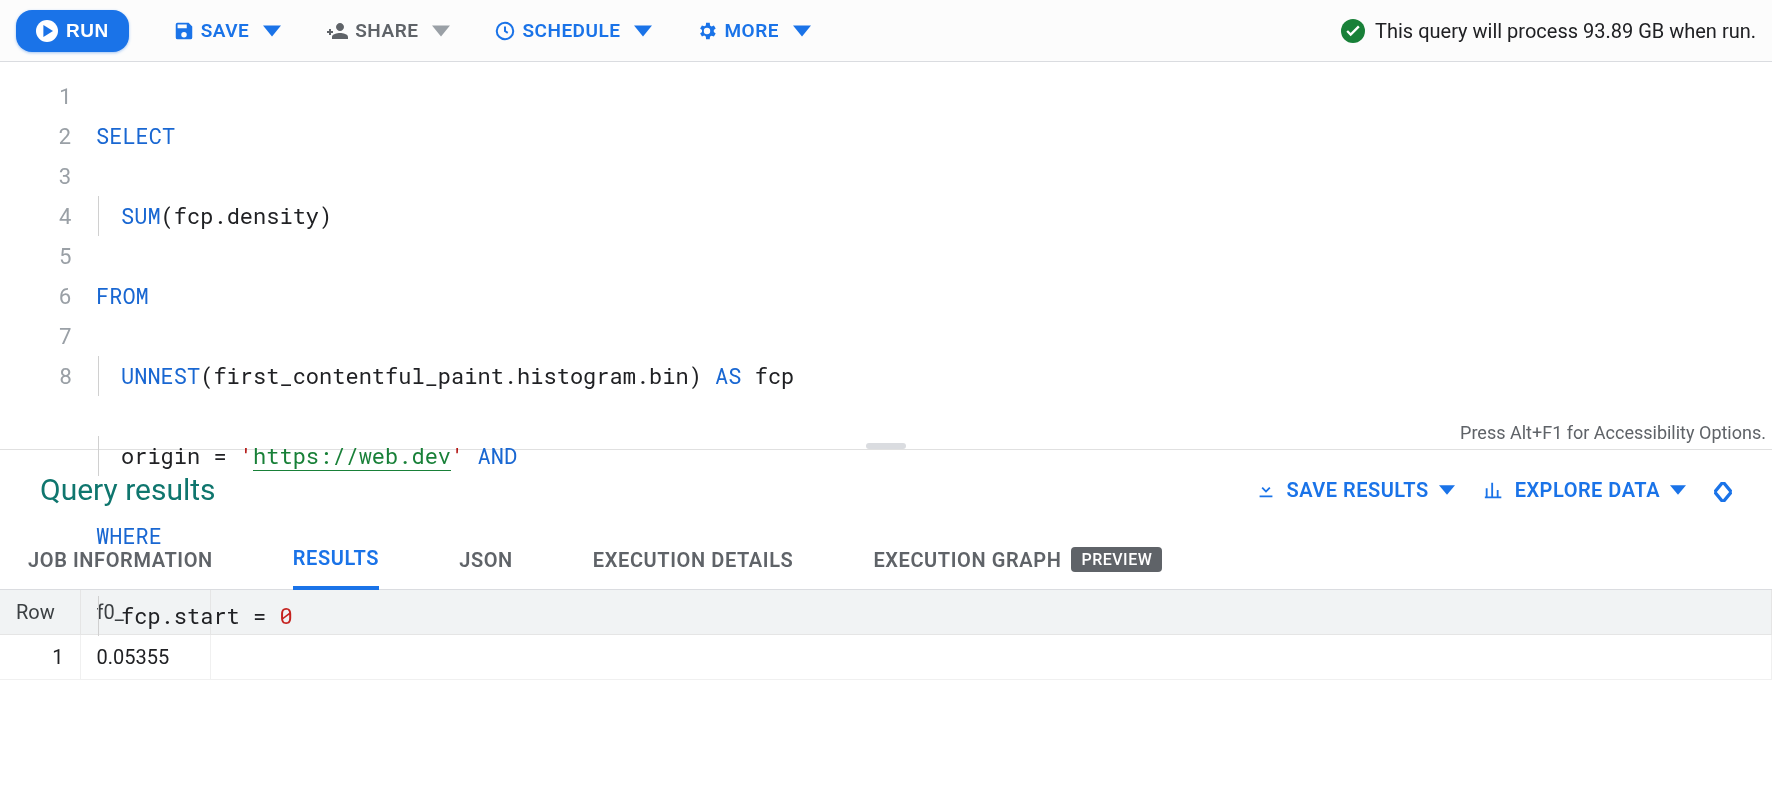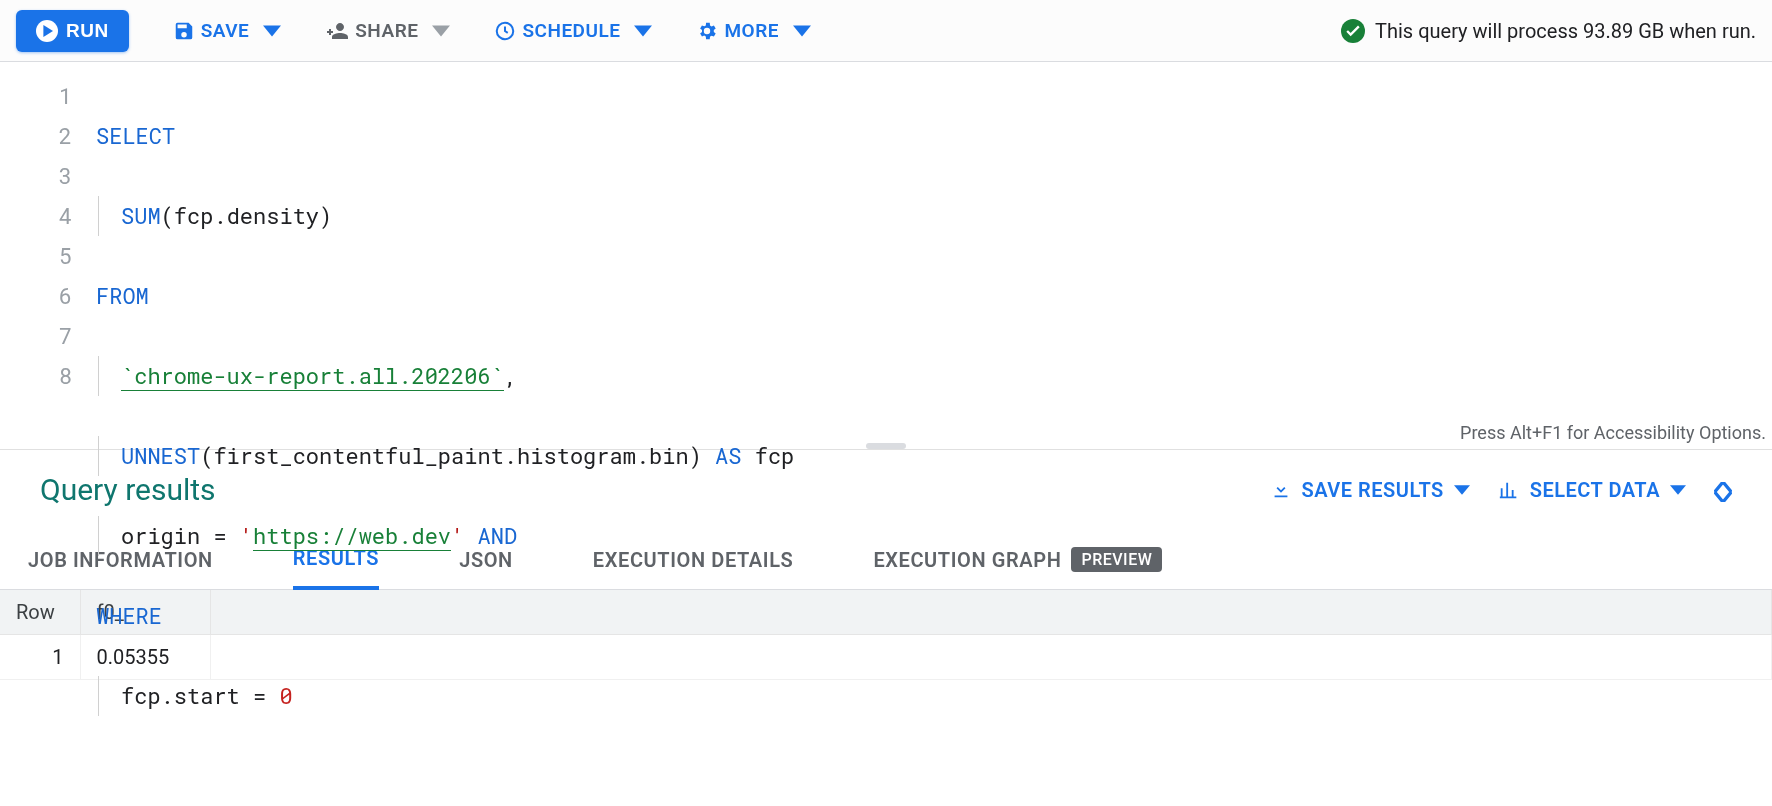--- a/index.html
+++ b/index.html
@@ -18,21 +18,21 @@
     align-items: center;
     padding: 8px 16px;
     border-bottom: 1px solid #dadce0;
     background: #fcfcfc;
     height: 62px;
   }
   .btn-run {
     background: #1a73e8;
     color: #fff;
     border: none;
-    border-radius: 6px;
+    border-radius: 16px;
     padding: 10px 20px;
     font-size: 19px;
     font-weight: 600;
     letter-spacing: 0.5px;
     display: flex;
     align-items: center;
     gap: 8px;
     cursor: pointer;
     box-shadow: 0 1px 3px rgba(26,115,232,0.4);
   }
@@ -305,21 +305,20 @@
     <div>4</div>
     <div>5</div>
     <div>6</div>
     <div>7</div>
     <div>8</div>
   </div>
   <div class="code">
 <div><span class="kw">SELECT</span></div>
 <div><span class="ind"><span class="fn">SUM</span><span class="id">(fcp</span><span class="id">.</span><span class="id">density</span><span class="id">)</span></span></div>
 <div><span class="kw">FROM</span></div>
-<div><span class="ind"><span class="tbl">`chrome-ux-report.all.202206`</span><span class="id">,</span></span></div>
 <div><span class="ind"><span class="fn">UNNEST</span><span class="id">(first_contentful_paint.histogram.bin)</span> <span class="kw">AS</span><span class="id"> fcp</span></span></div>
 <div><span class="ind"><span class="id">origin </span><span class="id">= </span><span class="str">'</span><span class="strlink">https://web.dev</span><span class="str">'</span><span class="kw"> AND</span></span></div>
 <div><span class="kw">WHERE</span></div>
 <div><span class="ind"><span class="id">fcp.start </span><span class="id">= </span><span class="num">0</span></span></div>
   </div>
   <div class="hint">Press Alt+F1 for Accessibility Options.</div>
   <div class="drag-handle"></div>
 </div>
 
 <div class="results-header">
@@ -331,21 +330,21 @@
         </svg>
       <span>SAVE RESULTS</span>
       <svg width="16" height="16" viewBox="0 0 10 6">
           <polygon points="0,0 10,0 5,6" fill="#1a73e8"></polygon>
         </svg>
     </div>
     <div class="res-link">
       <svg width="22" height="22" viewBox="0 0 24 24" fill="none" stroke="#1a73e8" stroke-width="2">
           <path d="M4 20V10M10 20V4M16 20v-8M20 20H2"></path>
         </svg>
-      <span>SELECT DATA</span>
+      <span>EXPLORE DATA</span>
       <svg width="16" height="16" viewBox="0 0 10 6">
           <polygon points="0,0 10,0 5,6" fill="#1a73e8"></polygon>
         </svg>
     </div>
     <div class="expand-col">
       <svg width="18" height="10" viewBox="0 0 10 6">
           <polyline points="0,6 5,0 10,6" fill="none" stroke="#1a73e8" stroke-width="2"></polyline>
         </svg>
       <svg width="18" height="10" viewBox="0 0 10 6">
           <polyline points="0,0 5,6 10,0" fill="none" stroke="#1a73e8" stroke-width="2"></polyline>

